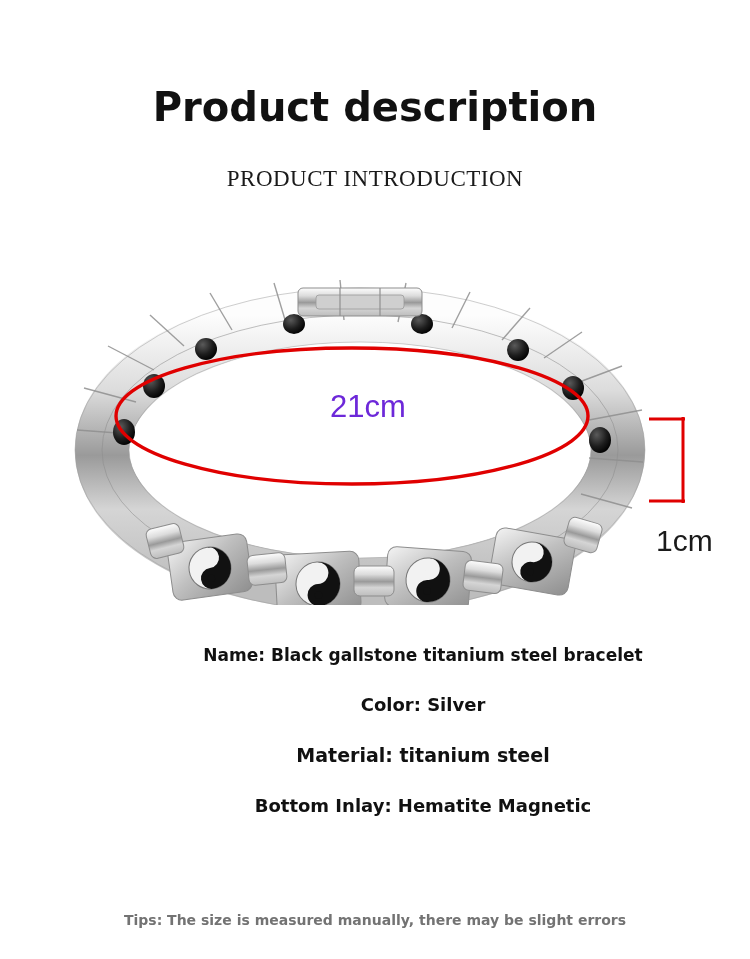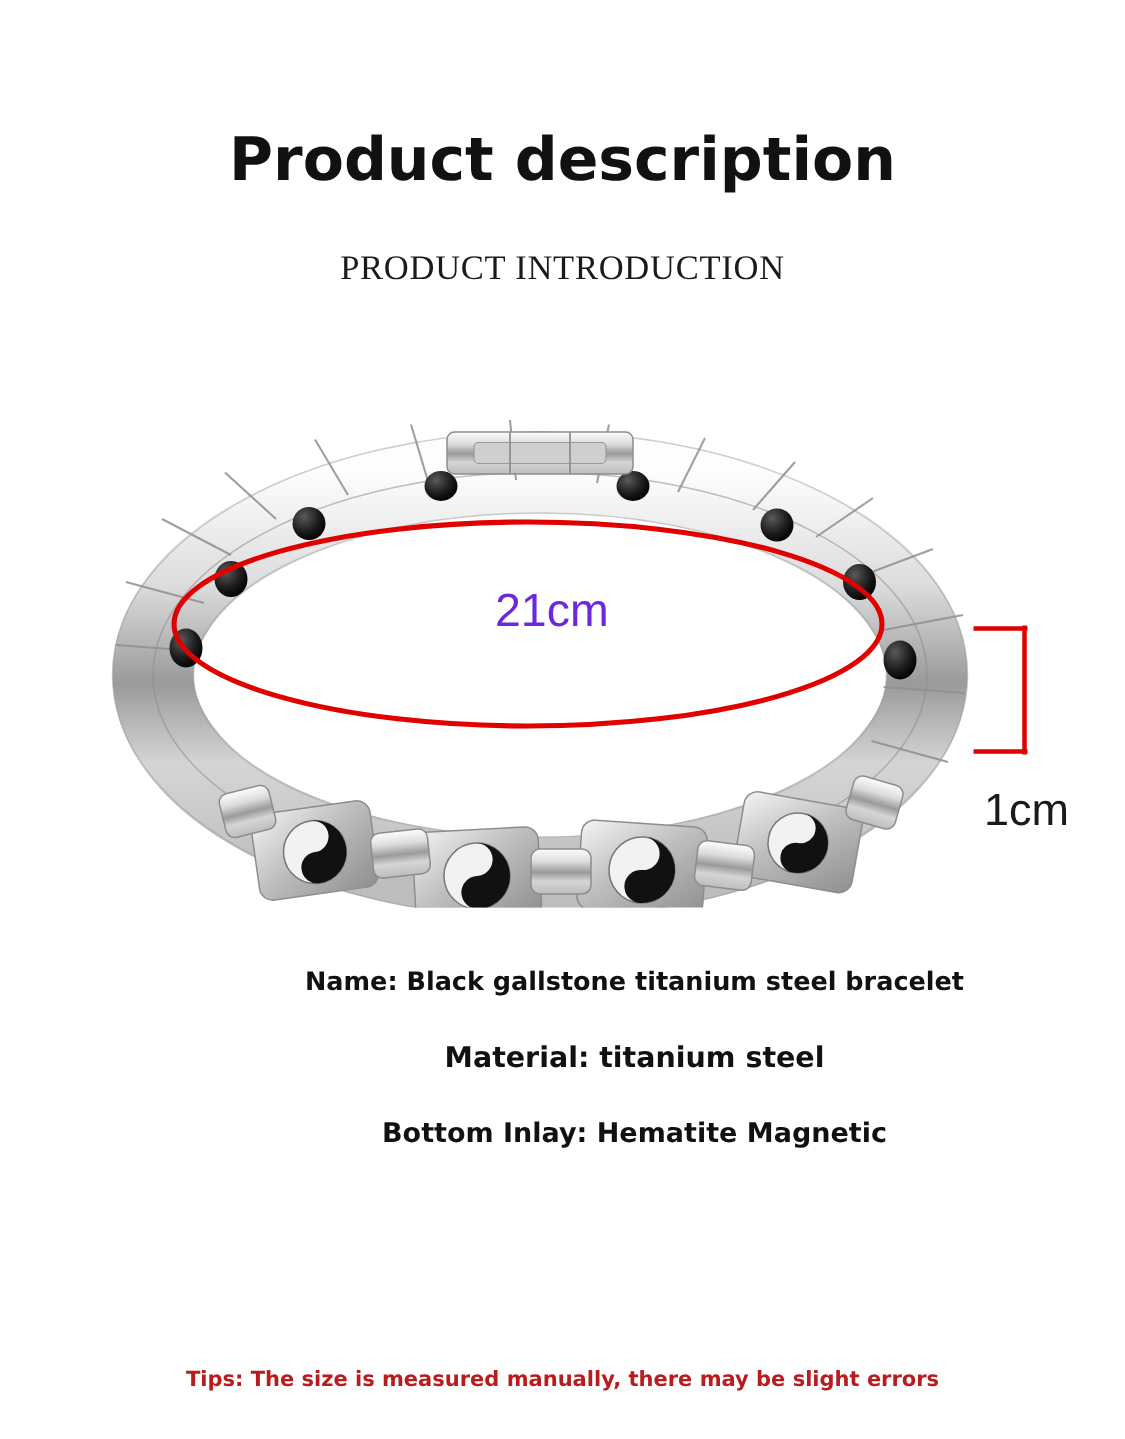--- a/index.html
+++ b/index.html
@@ -113,21 +113,21 @@
   .spec-row.r5 { font-size: 18px; }
 
   .tips {
     position: absolute;
     top: 912px;
     left: 0;
     width: 750px;
     text-align: center;
     font-size: 14px;
     font-weight: bold;
-    color: #b91c1c;
+    color: #737373;
     font-family: "DejaVu Sans", sans-serif;
   }
 </style>
 </head>
 <body>
 
 <div class="page">
 
   <div class="title">Product description</div>
   <div class="subtitle">PRODUCT INTRODUCTION</div>
@@ -248,19 +248,20 @@
 
   <svg class="bracket" width="60" height="95" viewBox="0 0 60 95">
     <line x1="4" y1="4" x2="40" y2="4" stroke="#e00000" stroke-width="3"></line>
     <line x1="38" y1="2" x2="38" y2="88" stroke="#e00000" stroke-width="3"></line>
     <line x1="4" y1="86" x2="40" y2="86" stroke="#e00000" stroke-width="3"></line>
   </svg>
   <div class="bracket-label">1cm</div>
 
   <div class="specs">
     <div class="spec-row r1">Name: Black gallstone titanium steel bracelet</div>
+    <div class="spec-row r2">Color: Silver</div>
     <div class="spec-row r4">Material: titanium steel</div>
     <div class="spec-row r5">Bottom Inlay: Hematite Magnetic</div>
   </div>
 
   <div class="tips">Tips: The size is measured manually, there may be slight errors</div>
 
 </div>
 
 </body></html>

